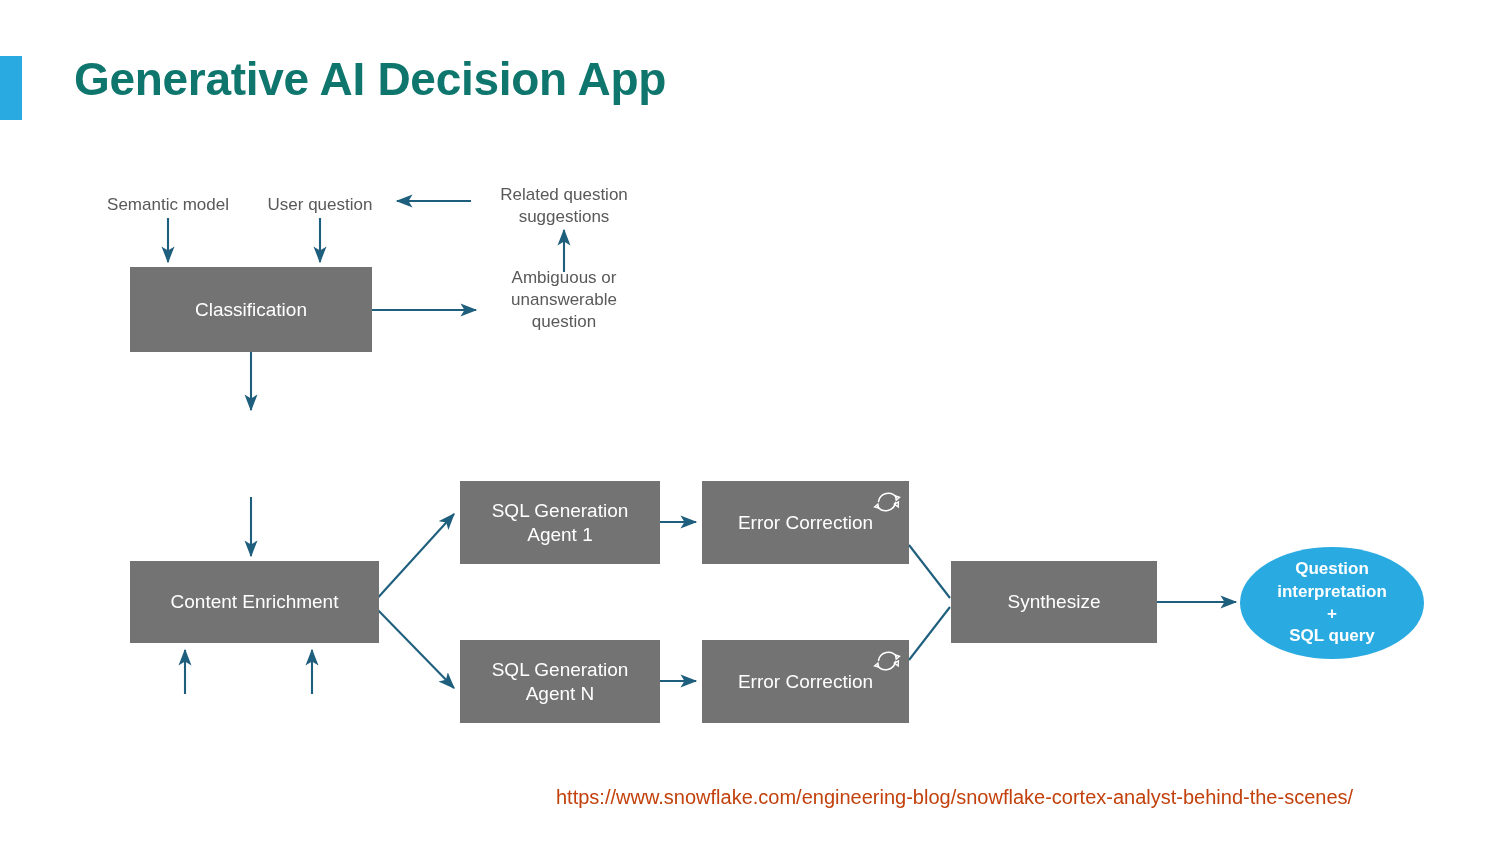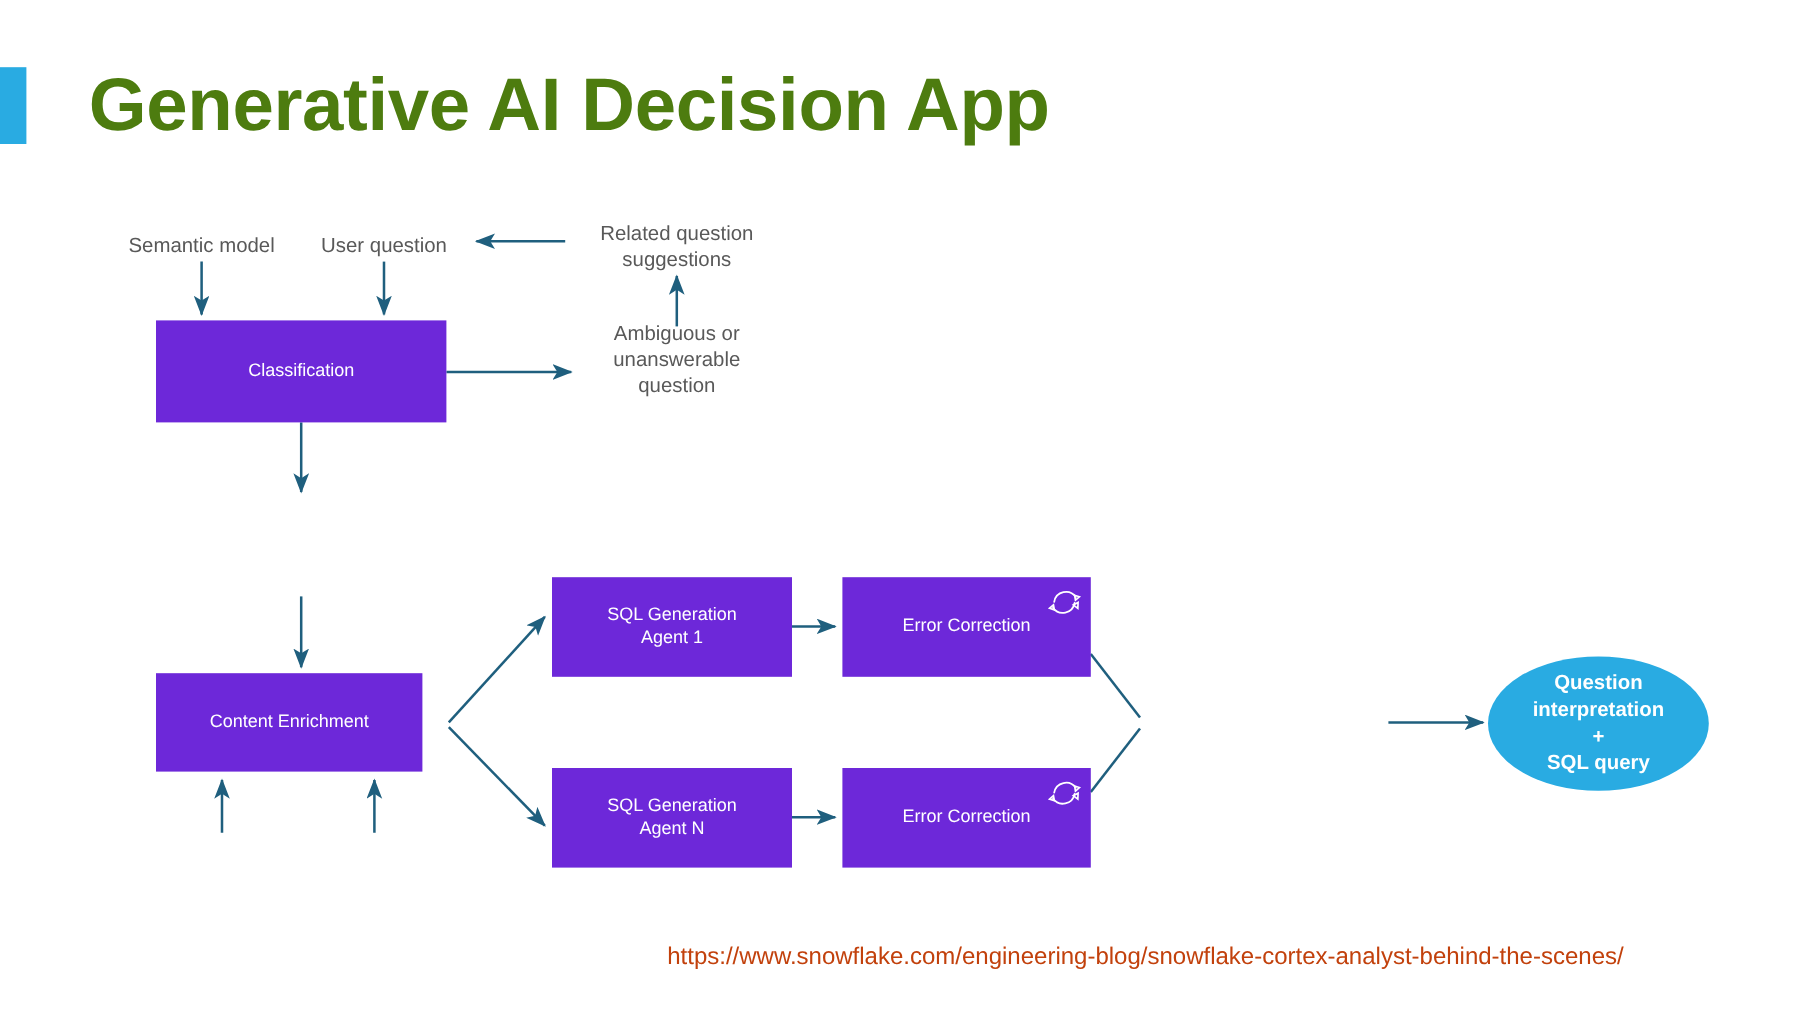--- a/index.html
+++ b/index.html
@@ -22,23 +22,23 @@
     left: 0;
     top: 56px;
     width: 22px;
     height: 64px;
     background: #29abe2;
   }
   #page-title {
     position: absolute;
     left: 74px;
     top: 54px;
-    font-size: 62px;
+    font-size: 46px;
     font-weight: bold;
-    color: #4d7c0f;
+    color: #0f766e;
     letter-spacing: -0.3px;
     line-height: 1.1;
     white-space: nowrap;
   }
 
   
   #diagram {
     position: absolute;
     left: 0;
     top: 0;
@@ -51,27 +51,27 @@
     left: 0;
     top: 0;
     width: 1500px;
     height: 844px;
     pointer-events: none;
   }
 
   
   .node-box {
     position: absolute;
-    background: #6d28d9;
+    background: #737373;
     color: #ffffff;
     display: flex;
     align-items: center;
     justify-content: center;
     text-align: center;
-    font-size: 15px;
+    font-size: 19px;
     line-height: 1.25;
     box-sizing: border-box;
     padding: 4px 8px;
   }
   .node-box .box-label { display: block; white-space: pre-line; }
 
   
   .node-ellipse {
     position: absolute;
     background: #29abe2;
@@ -175,21 +175,21 @@
 
   <div class="annot" style="left:448px; top:267px; width:144px;text-align:center;">Ambiguous or
 unanswerable
 question</div>
 
   <div class="node-box" style="left:86px; top:267px; width:242px; height:85px;">
     <span class="box-label">Classification</span>
   </div>
 
 
-  <div class="node-box" style="left:86px; top:561px; width:222px; height:82px;">
+  <div class="node-box" style="left:86px; top:561px; width:249px; height:82px;">
     <span class="box-label">Content Enrichment</span>
   </div>
 
 
 
   <div class="node-box" style="left:416px; top:481px; width:200px; height:83px;">
     <span class="box-label">SQL Generation
 Agent 1</span>
   </div>
 
@@ -217,20 +217,23 @@
       <g fill="none" stroke="#ffffff" stroke-width="1.5" stroke-linecap="round">
         <path d="M8.5,21.5 A10,10 0 0 0 26.5,17.5"></path>
         <path d="M27.5,12.5 A10,10 0 0 0 9.5,16.5"></path>
       </g>
       <path d="M26.5,11.0 L30.5,12.3 L27.2,15.2 Z" fill="none" stroke="#ffffff" stroke-width="1.4"></path>
       <path d="M9.6,23.2 L5.6,21.9 L8.9,19.0 Z" fill="none" stroke="#ffffff" stroke-width="1.4"></path>
       <path d="M29.4,17.0 L29.2,22.0 L25.4,19.1 Z" fill="none" stroke="#ffffff" stroke-width="1.4"></path>
     </svg>
   </div>
 
+  <div class="node-box" style="left:907px; top:561px; width:206px; height:82px;">
+    <span class="box-label">Synthesize</span>
+  </div>
 
   <div class="node-ellipse" style="left:1196px; top:547px; width:184px; height:112px;">
     <span class="box-label">Question
 interpretation
 +
 SQL query</span>
   </div>
 
 </div>
 

